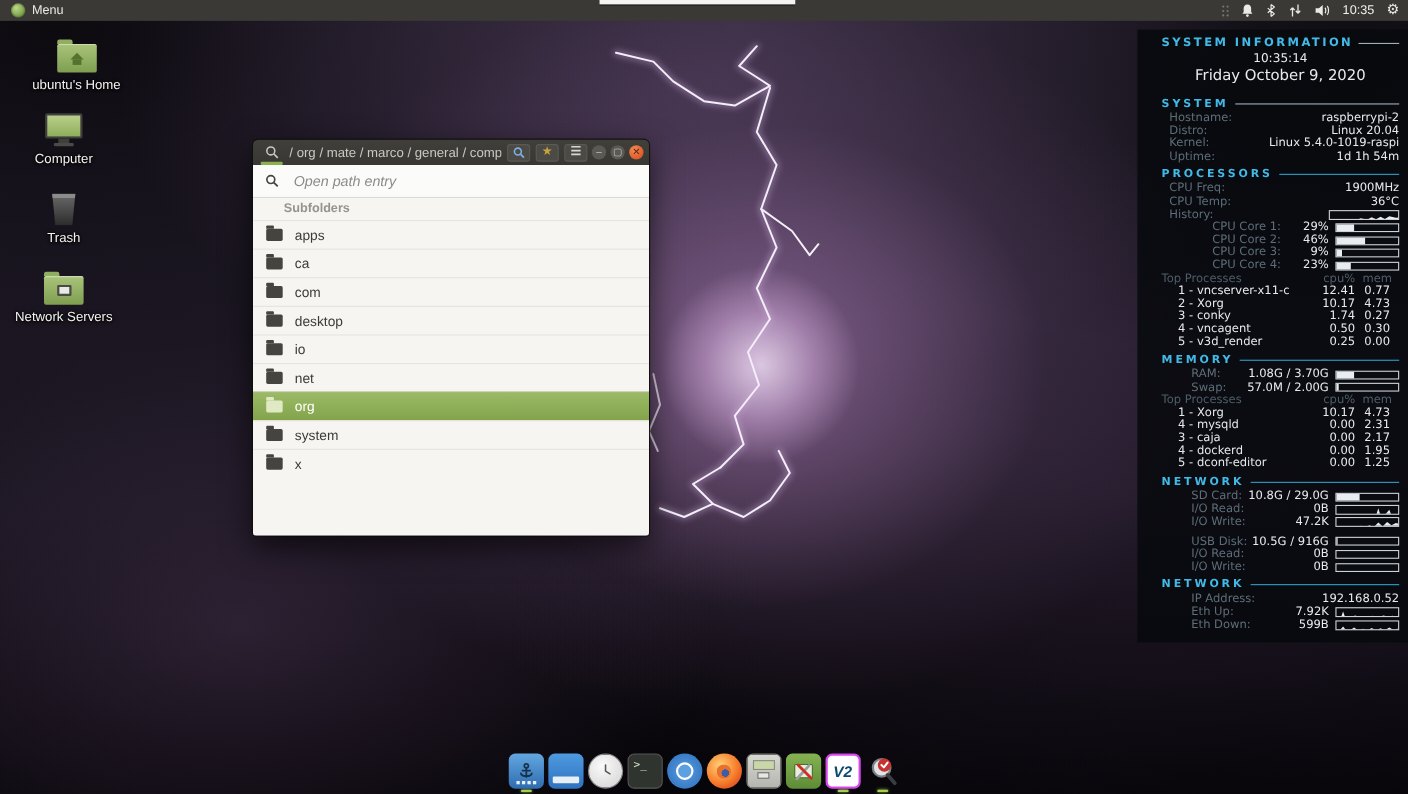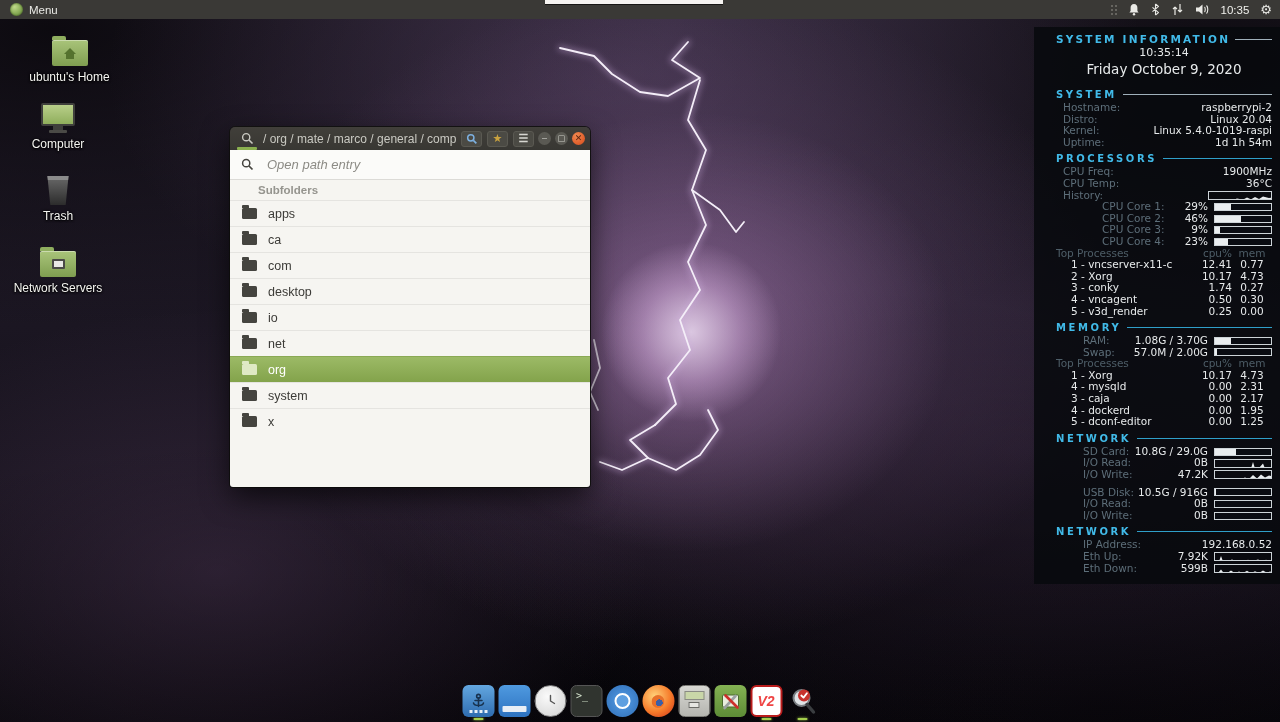--- a/index.html
+++ b/index.html
@@ -128,21 +128,21 @@
   .ic-term { background:#30342f; border:1px solid #555; font-family:"DejaVu Sans Mono", monospace; color:#d8e6d0; font-size:10px;
     align-items:flex-start; justify-content:flex-start; padding:4px 0 0 5px; }
   .ic-chromium { background:radial-gradient(circle, #eaf2fa 26%, #4a90d9 28%, #2f6db5); border-radius:50%; }
   .ic-chromium::after { content:""; width:12px; height:12px; border-radius:50%; background:#5e9fe0; border:2px solid #fff; }
   .ic-firefox { background:radial-gradient(circle at 38% 35%, #ffd27a, #f67b2a 55%, #d9481f 85%); border-radius:50%; }
   .ic-firefox::after { content:""; width:13px; height:13px; border-radius:50%; background:radial-gradient(circle at 60% 60%, #3a5fa8 30%, transparent 32%), #e8702a; }
   .ic-cabinet { background:linear-gradient(#d8d8d3,#b5b5b0); border:1px solid #7e7e79; }
   .ic-cabinet::before { content:""; position:absolute; top:5px; left:5px; right:5px; height:7px; background:#c9d6a8; border:1px solid #8a8a85; }
   .ic-cabinet::after { content:""; width:9px; height:4px; border:1px solid #6a6a66; background:#e6e6e2; margin-top:8px; }
   .ic-tools { background:linear-gradient(#84b253,#5d8c36); }
-  .ic-vnc { background:#fff; border:2px solid #b91c1c; color:#ef4444; font-weight:bold; font-size:14px; font-style:italic; }
+  .ic-vnc { background:#fff; border:2px solid #d946ef; color:#0c4a6e; font-weight:bold; font-size:14px; font-style:italic; }
   .ic-mag { background:transparent; }
 </style>
 </head>
 <body>
 
 <div class="wallpaper"></div>
 
 <svg class="bolts" width="1280" height="722" viewBox="0 0 1280 722">
   <g fill="none" stroke-linecap="round" stroke-linejoin="round">
     <g stroke="#cdaede" stroke-width="5" opacity="0.45" filter="blur(3px)">

